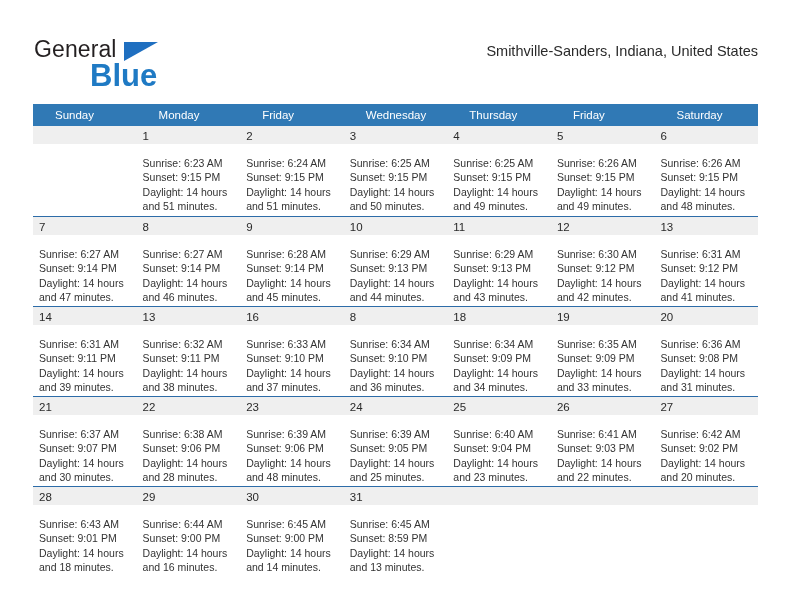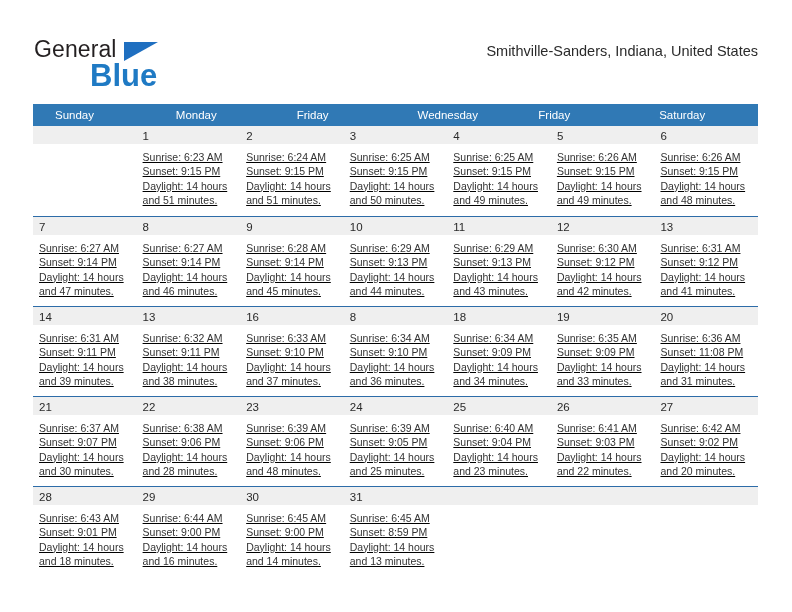--- a/index.html
+++ b/index.html
@@ -132,22 +132,21 @@
     background: #efefef;
     padding-left: 6px;
     box-sizing: border-box;
   }
   .day-number {
     font-size: 11.5px;
     line-height: 18px;
     color: #2a2a2a;
   }
   .day-body {
-    padding: 6px 6px 0 6px;
-    text-decoration: underline;
+    padding: 12px 6px 0 6px;
   }
   .day-line {
     font-size: 10.5px;
     line-height: 14.3px;
     color: #333333;
     white-space: nowrap;
   }
 </style>
 </head>
 <body>
@@ -165,20 +164,21 @@
   </div>
 
 </div>
 
 <div class="calendar">
   <div class="dow-row" id="dow-row">
       <div class="dow-cell">Sunday</div>
       <div class="dow-cell">Monday</div>
       <div class="dow-cell">Friday</div>
       <div class="dow-cell">Wednesday</div>
+      <div class="dow-cell">Thursday</div>
       <div class="dow-cell">Friday</div>
       <div class="dow-cell">Saturday</div>
     </div>
   <div id="weeks-container">
       <div class="week-row first">
         <div class="day-cell empty">
           <div class="day-number-band"><span class="day-number"></span></div>
         </div>
         <div class="day-cell">
           <div class="day-number-band"><span class="day-number">1</span></div>
@@ -352,21 +352,21 @@
             <div class="day-line">Sunrise: 6:35 AM</div>
             <div class="day-line">Sunset: 9:09 PM</div>
             <div class="day-line">Daylight: 14 hours</div>
             <div class="day-line">and 33 minutes.</div>
           </div>
         </div>
         <div class="day-cell">
           <div class="day-number-band"><span class="day-number">20</span></div>
           <div class="day-body">
             <div class="day-line">Sunrise: 6:36 AM</div>
-            <div class="day-line">Sunset: 11:08 PM</div>
+            <div class="day-line">Sunset: 9:08 PM</div>
             <div class="day-line">Daylight: 14 hours</div>
             <div class="day-line">and 31 minutes.</div>
           </div>
         </div>
       </div>
       <div class="week-row">
         <div class="day-cell">
           <div class="day-number-band"><span class="day-number">21</span></div>
           <div class="day-body">
             <div class="day-line">Sunrise: 6:37 AM</div>

